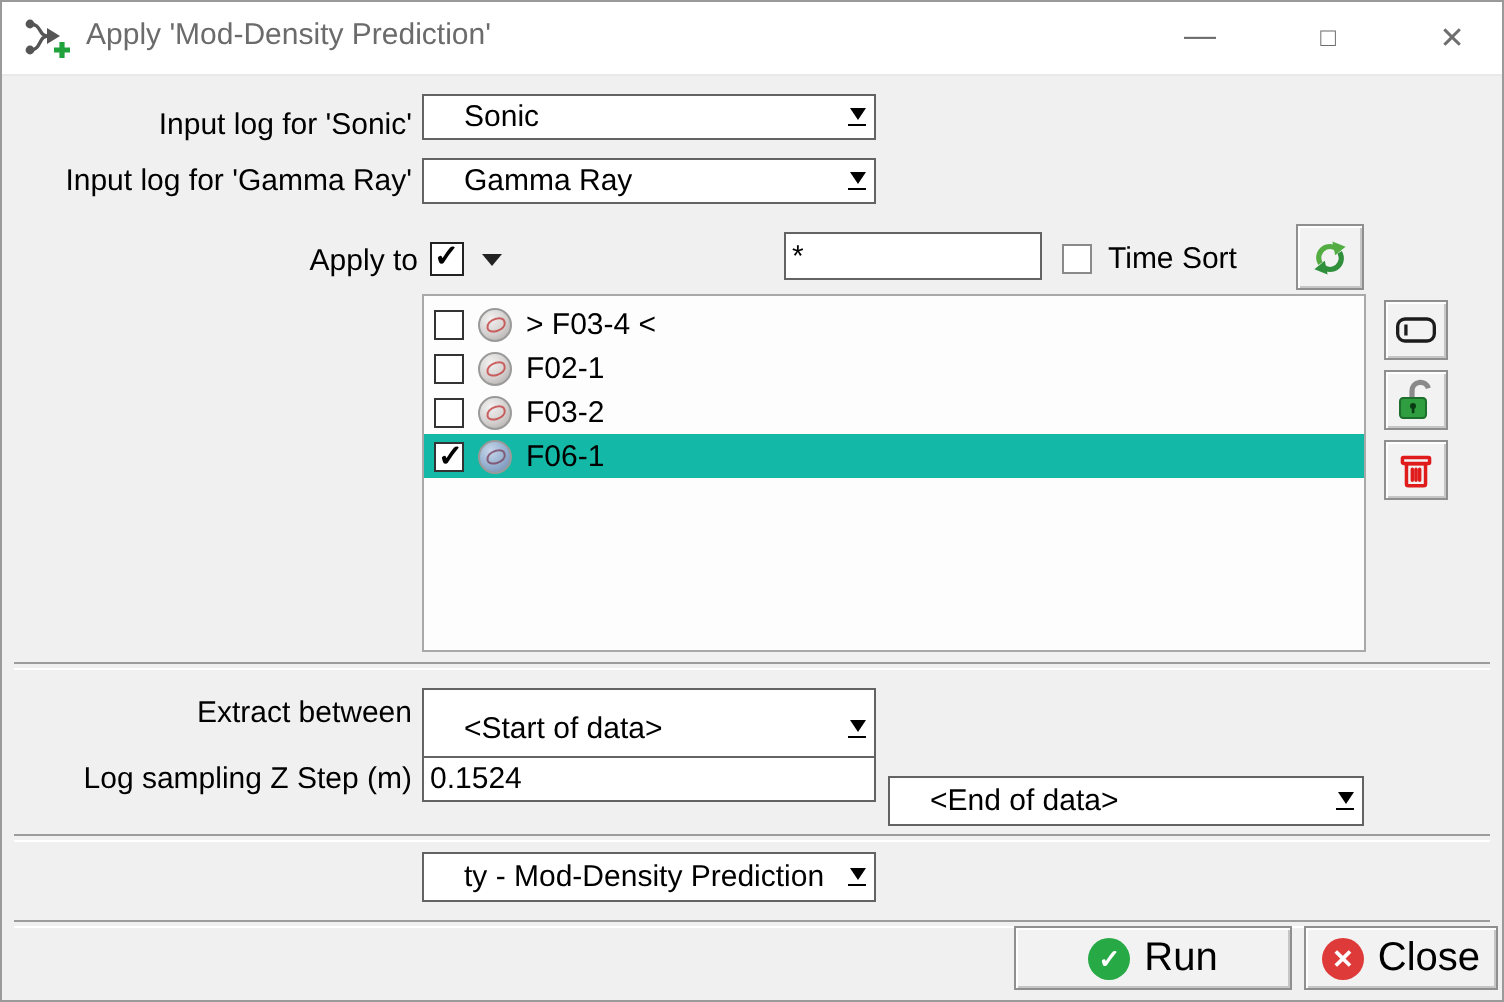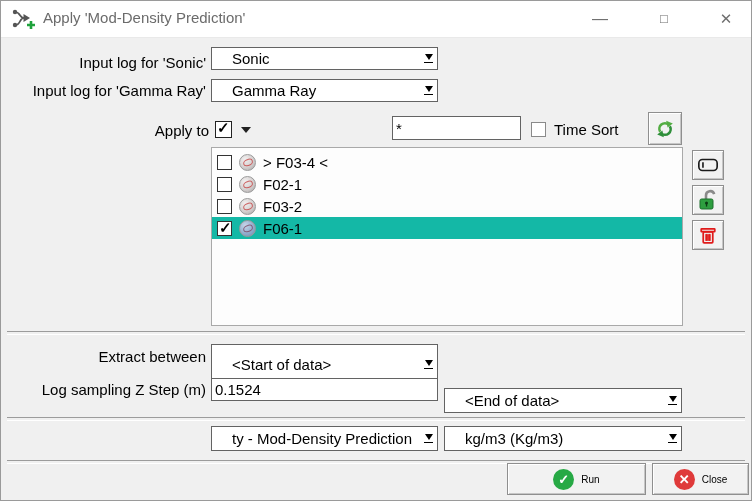--- a/index.html
+++ b/index.html
@@ -42,21 +42,21 @@
   .well-icon{width:17px;height:17px;border-radius:50%;flex:none;margin-right:7px;border:1px solid #9a9a9a;box-sizing:border-box;
              background:radial-gradient(circle at 35% 30%,#f2f0f0,#d4d0d0 55%,#a8a4a4);position:relative;}
   .well-icon::after{content:"";position:absolute;left:3px;top:4px;width:8px;height:5px;
              border:1.6px solid rgba(196,62,62,.8);border-radius:60% 40% 55% 45%;transform:rotate(-14deg);}
   .well-icon[data-variant="well-icon-blue"]{background:radial-gradient(circle at 35% 30%,#c7d6ea,#93aece 55%,#6d88ad);}
   .well-icon[data-variant="well-icon-blue"]::after{border-color:rgba(120,60,90,.75);}
   .wrow .wlabel{white-space:nowrap;}
   
   .circle-ic{width:21px;height:21px;border-radius:50%;display:flex;align-items:center;justify-content:center;
              color:#fff;font-weight:700;font-size:13px;margin-right:7px;flex:none;}
-  .btn-label{font-size:10px;}
+  .btn-label{font-size:20px;}
 </style>
 </head>
 <body>
 
 <div class="window">
 
   <div class="titlebar">
     <svg class="title-icon" viewBox="0 0 26 22">
       <path d="M4 4 C 10 4 8 10 13 10 M4 17 C 10 17 8 10 13 10" fill="none" stroke="#555" stroke-width="1.7"></path>
       <circle cx="4" cy="4" r="2.2" fill="#555"></circle>
@@ -162,24 +162,20 @@
 
   <div class="lbl" style="top:380px;">Log sampling Z Step (m)</div>
   <input class="tinput" style="left: 210px; top: 377px; width: 227px; height: 23px;" value="0.1524">
 
   <div class="sep" style="top:416px;"></div>
 
   <div class="combo" style="left:210px;top:425px;width:227px;height:25px;">
     <span class="val">ty - Mod-Density Prediction</span>
     <span class="dd-arrow"></span>
   </div>
-  <div class="combo" style="left:443px;top:425px;width:238px;height:25px;">
-    <span class="val">kg/m3 (Kg/m3)</span>
-    <span class="dd-arrow"></span>
-  </div>
 
   <div class="sep" style="top:459px;"></div>
 
   <div class="btn3d" style="left:506px;top:462px;width:139px;height:32px;">
     <span class="circle-ic" style="background:#27a945;">✓</span>
     <span class="btn-label">Run</span>
   </div>
   <div class="btn3d" style="left:651px;top:462px;width:97px;height:32px;">
     <span class="circle-ic" style="background:#df3a3a;">✕</span>
     <span class="btn-label">Close</span>

